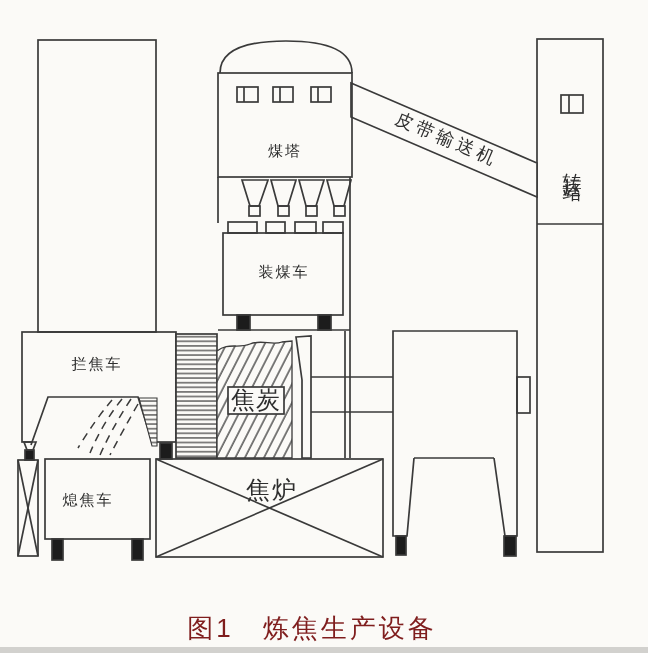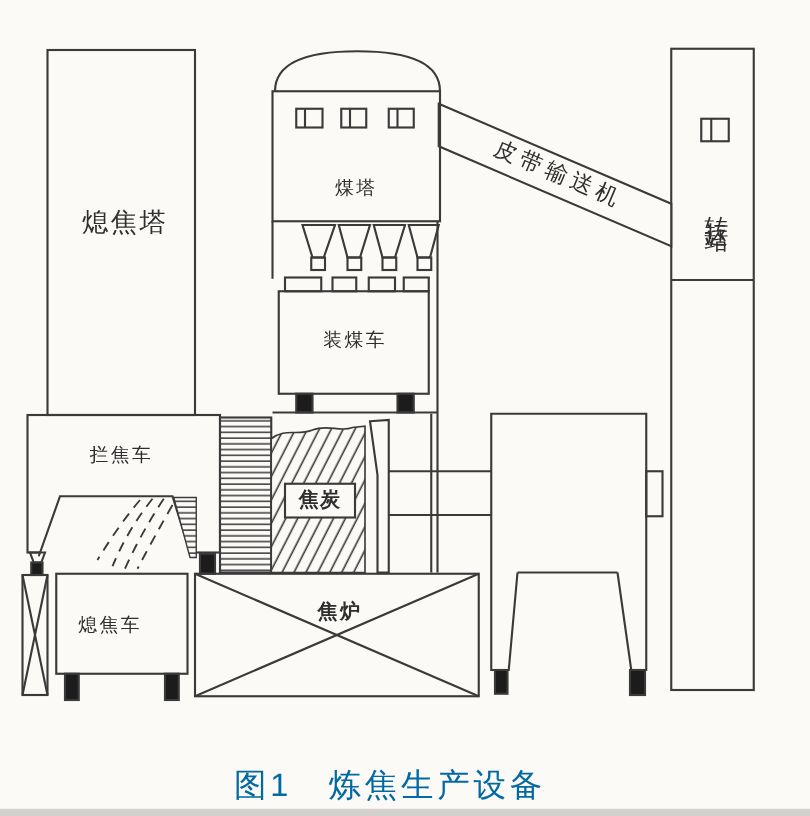--- a/index.html
+++ b/index.html
@@ -15,39 +15,39 @@
     position:absolute;
     transform:translate(-50%,-50%);
     color:#2e2e2e;
     white-space:nowrap;
     font-weight:500;
     letter-spacing:2px;
     user-select:none;
   }
   .lbl-21{font-size:21px;}
   .lbl-20{font-size:15px;}
-  .lbl-18{font-size:16px;font-weight:bold;}
+  .lbl-18{font-size:24px;}
   .lbl-belt{
     font-size:18px;
     transform:translate(-50%,-50%) rotate(23deg);
     letter-spacing:4px;
   }
   .lbl-vert{
     font-size:19px;
     writing-mode:vertical-rl;
     text-orientation:upright;
     letter-spacing:5px;
   }
   #caption{
     position:absolute;
     left:312px;top:628px;
     transform:translate(-50%,-50%);
     font-size:26px;
     letter-spacing:3px;
-    color:#0369a1;
+    color:#7f1d1d;
   }
   #bottom-strip{
     position:absolute;left:0;top:647px;width:648px;height:6px;
     background:#d2d1ce;
   }
 </style>
 </head>
 <body>
 
 <div id="stage">
@@ -169,21 +169,20 @@
     <path d="M393,460 L393,331 L517,331 L517,460"></path>
     <rect x="517" y="377" width="13" height="36"></rect>
     <line x1="414" y1="458" x2="494" y2="458"></line>
     <path d="M393,460 L393,536 L407,536 L414,458"></path>
     <path d="M517,460 L517,536 L505,536 L494,458"></path>
     <rect x="396" y="536" width="10" height="19" fill="#1c1c1c"></rect>
     <rect x="504" y="536" width="12" height="20" fill="#1c1c1c"></rect>
   </g>
 </svg>
 
-<div class="label lbl-21" style="left:100px;top:178px;">熄焦塔</div>
 
 <div class="label lbl-20" style="left:285px;top:151px;">煤塔</div>
 
 <div class="label lbl-belt" style="left:447px;top:139px;">皮带输送机</div>
 
 <div class="label lbl-vert" style="left:572px;top:165px;">转运站</div>
 
 <div class="label lbl-20" style="left:284px;top:272px;">装煤车</div>
 
 <div class="label lbl-20" style="left:97px;top:364px;">拦焦车</div>

